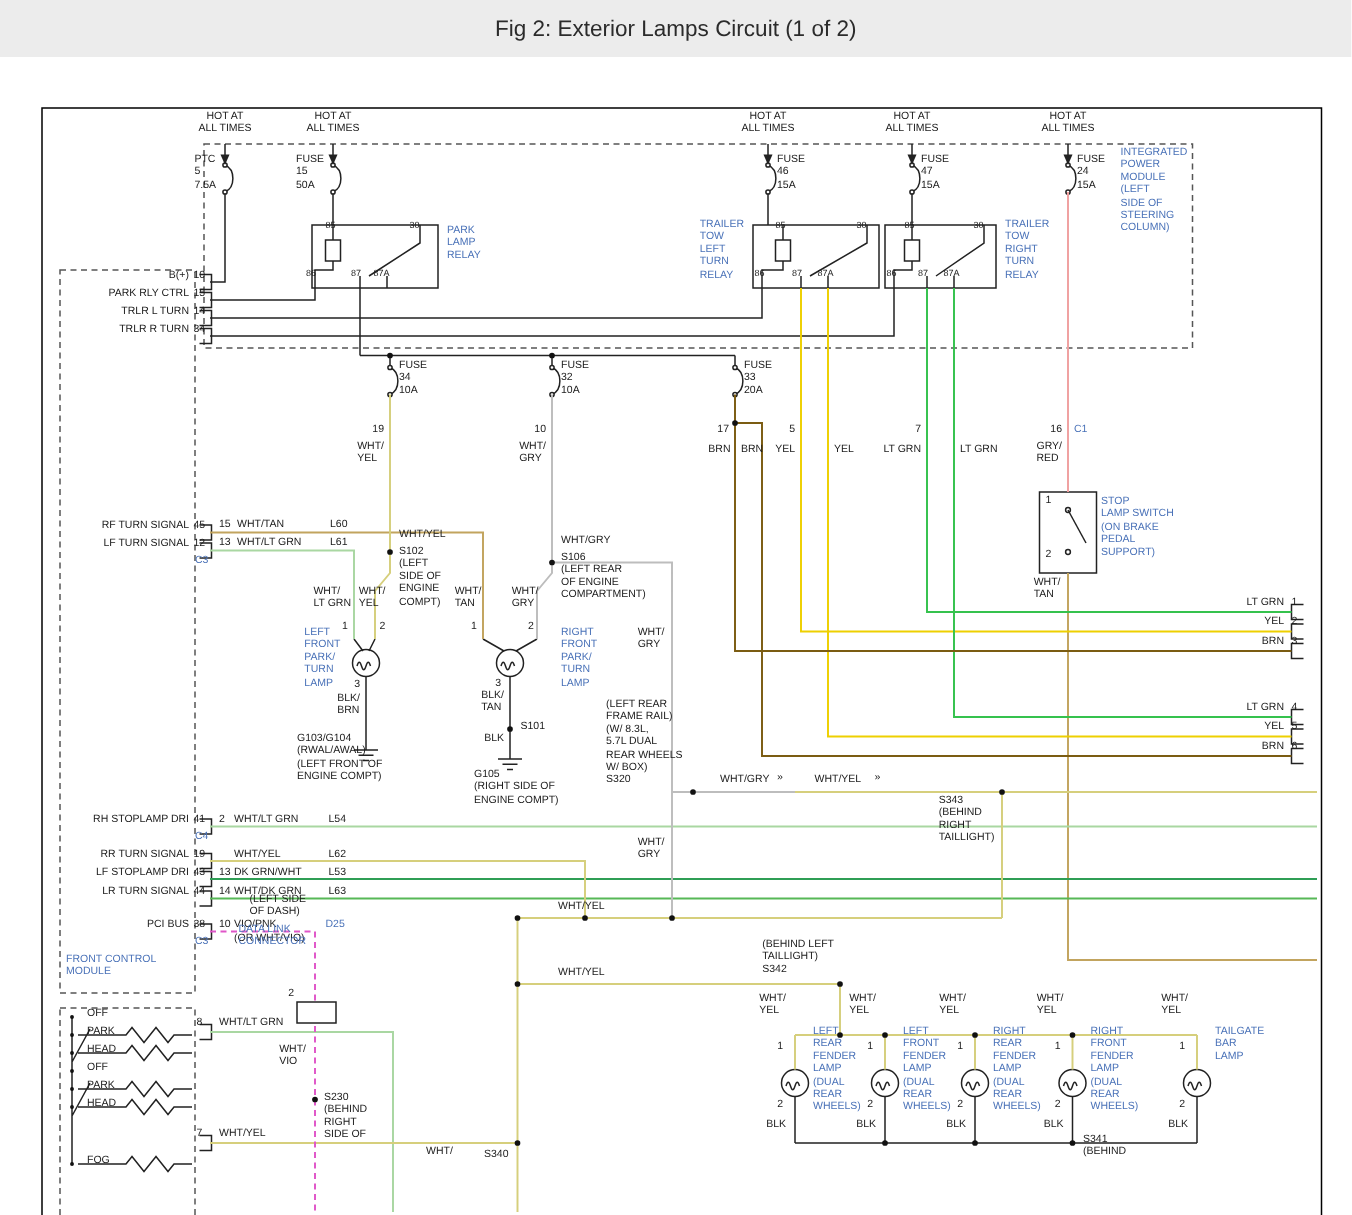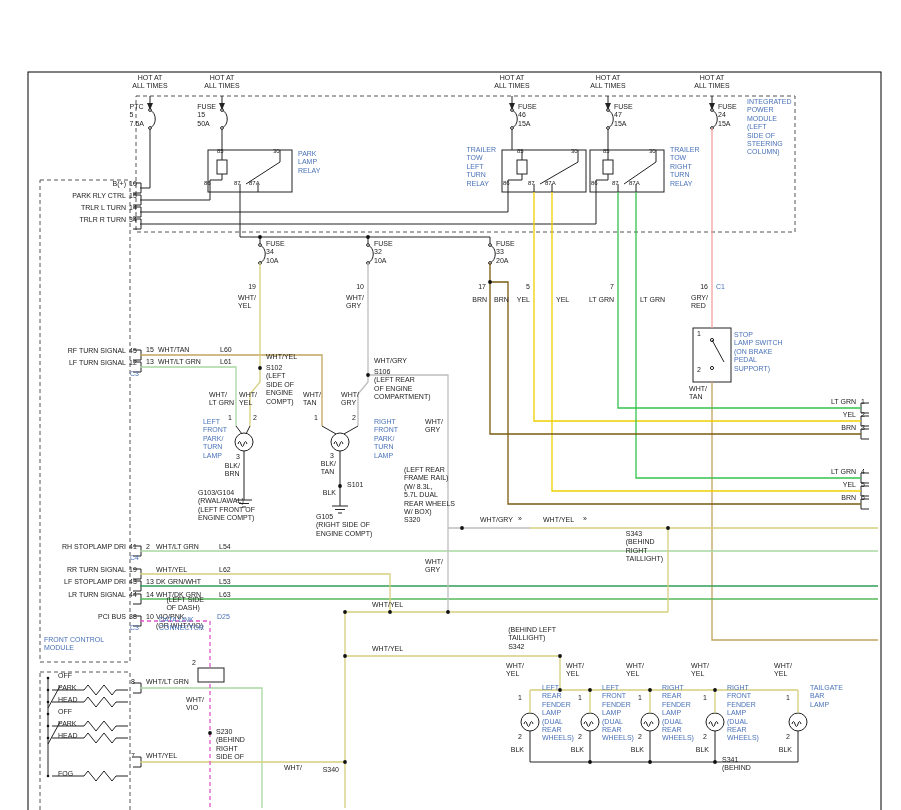--- a/index.html
+++ b/index.html
@@ -11,20 +11,21 @@
   .t{position:absolute;font:7px/1.2 "Liberation Sans",sans-serif;font-style:normal;color:#1b1b1b;white-space:pre-line;z-index:3}
   .b{color:#4a72b8}
   .r{transform:translateX(-100%)}
   .c{transform:translateX(-50%);text-align:center}
   .s{font-size:6px}
 </style>
 </head>
 <body>
 
 <div id="page">
+<div id="titlebar">Fig 2: Exterior Lamps Circuit (1 of 2)</div>
 <div id="diagram">
 
 <svg width="901" height="810" viewBox="0 0 901 810">
   <rect x="28" y="72" width="853" height="745" fill="none" stroke="#000" stroke-width="1"></rect>
 
   <g fill="none" stroke="#555" stroke-width="1" stroke-dasharray="4 3">
     <rect x="136" y="96" width="659" height="136"></rect>
     <rect x="40" y="180" width="90" height="482"></rect>
     <rect x="40" y="672" width="90" height="140"></rect>
   </g>

